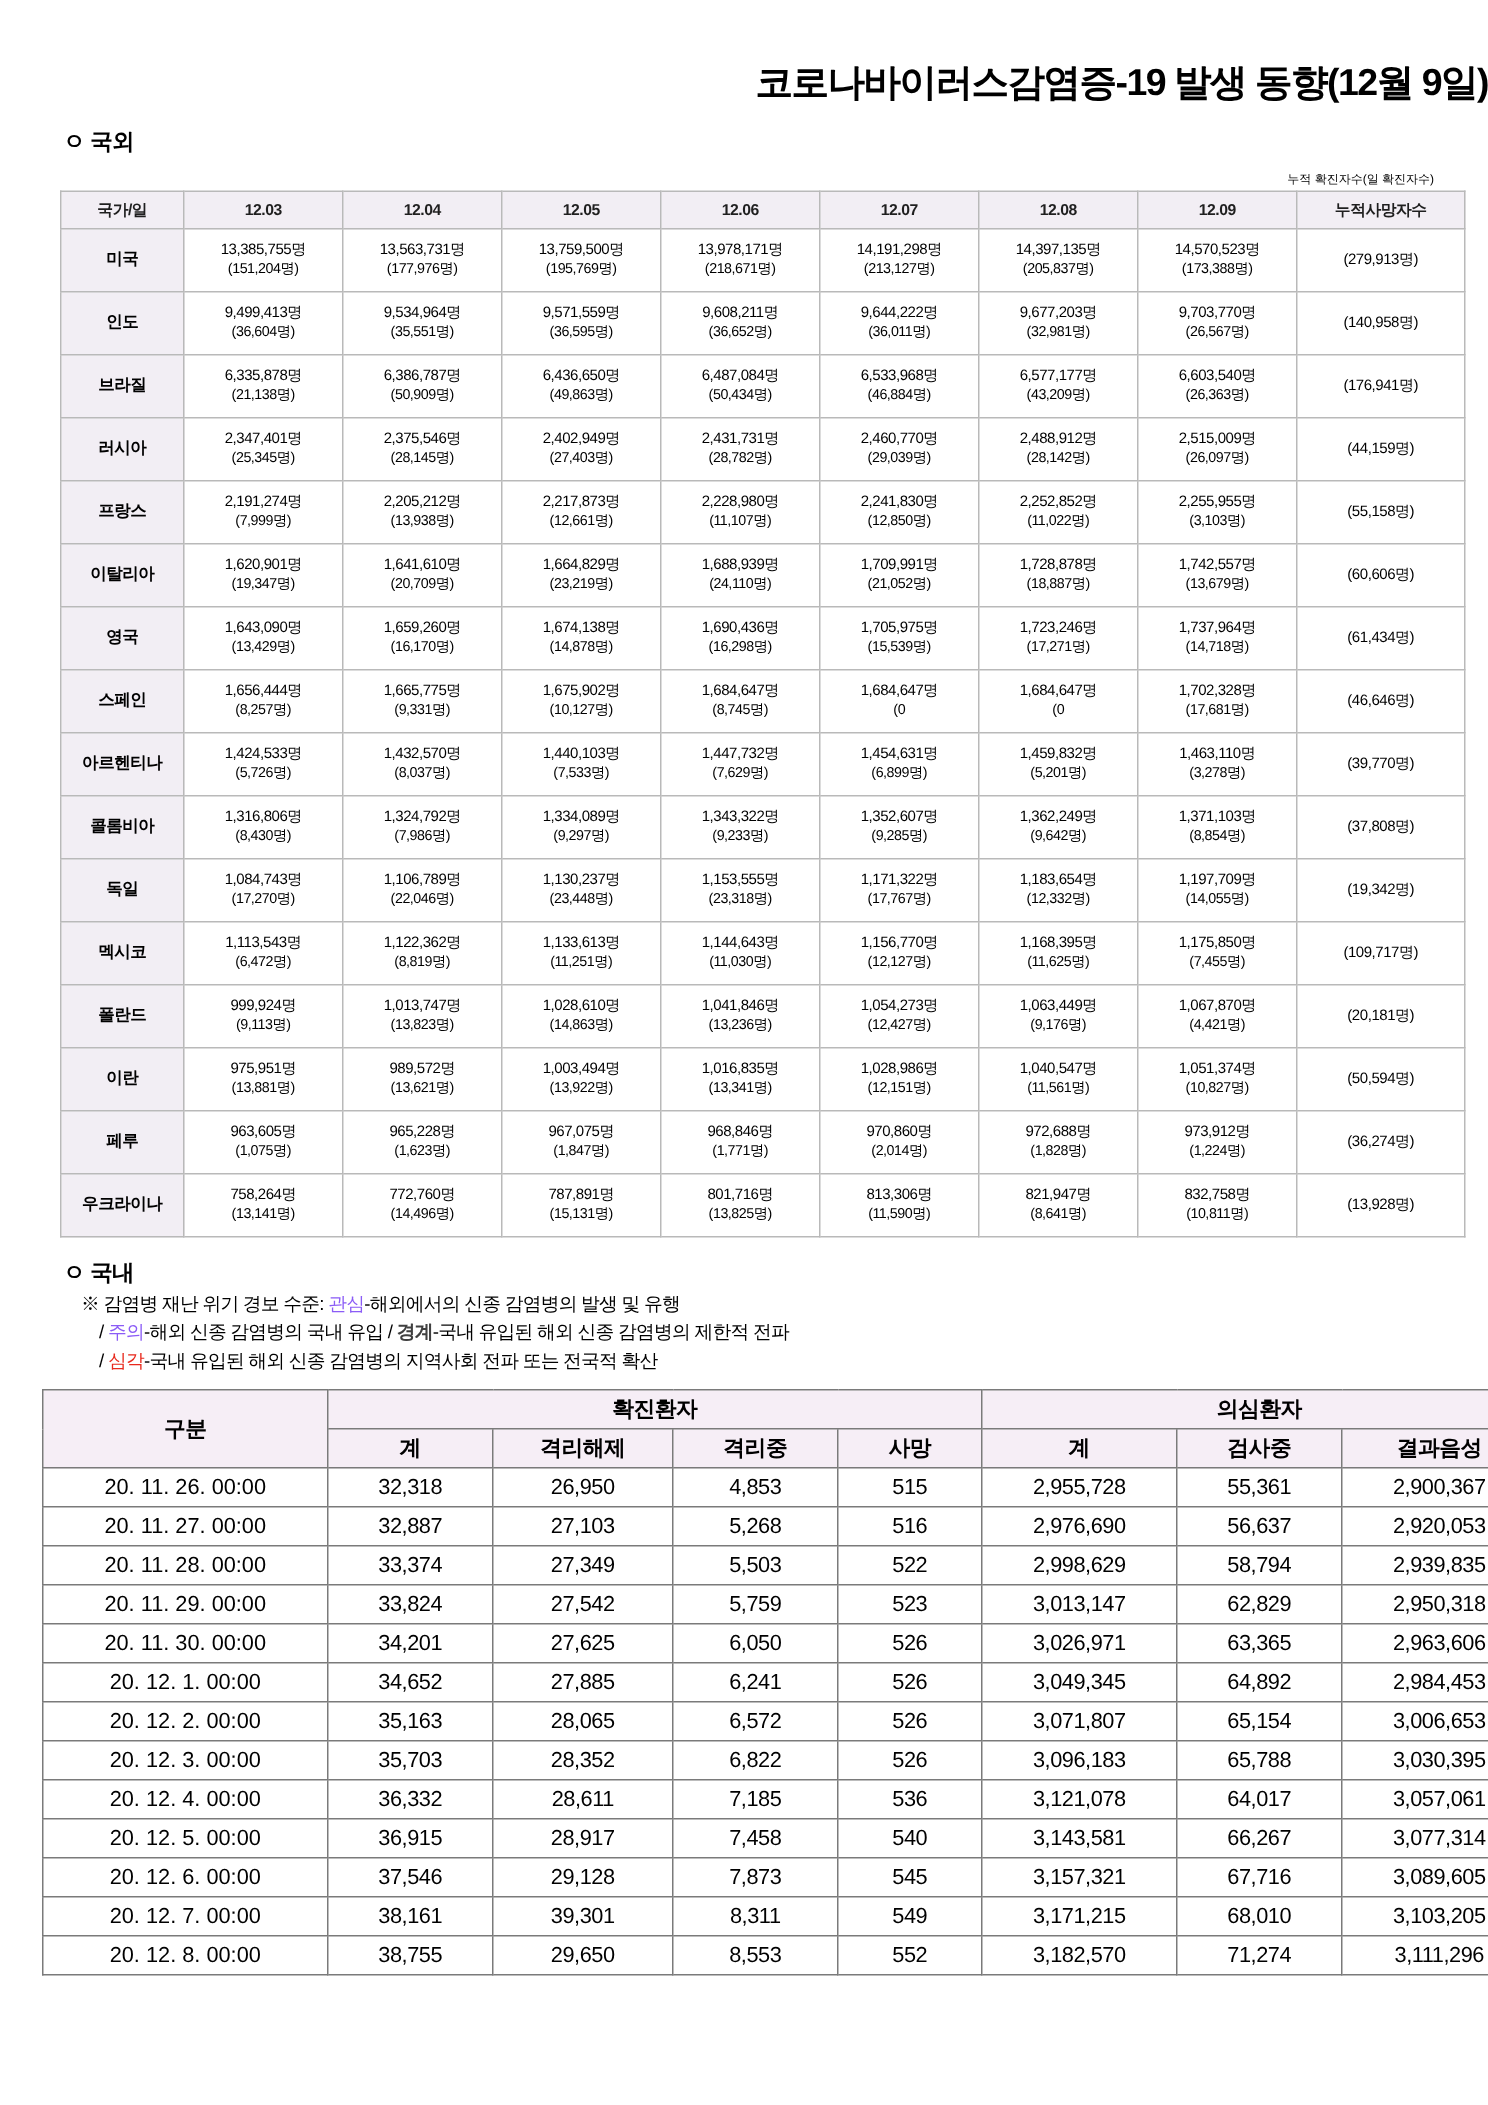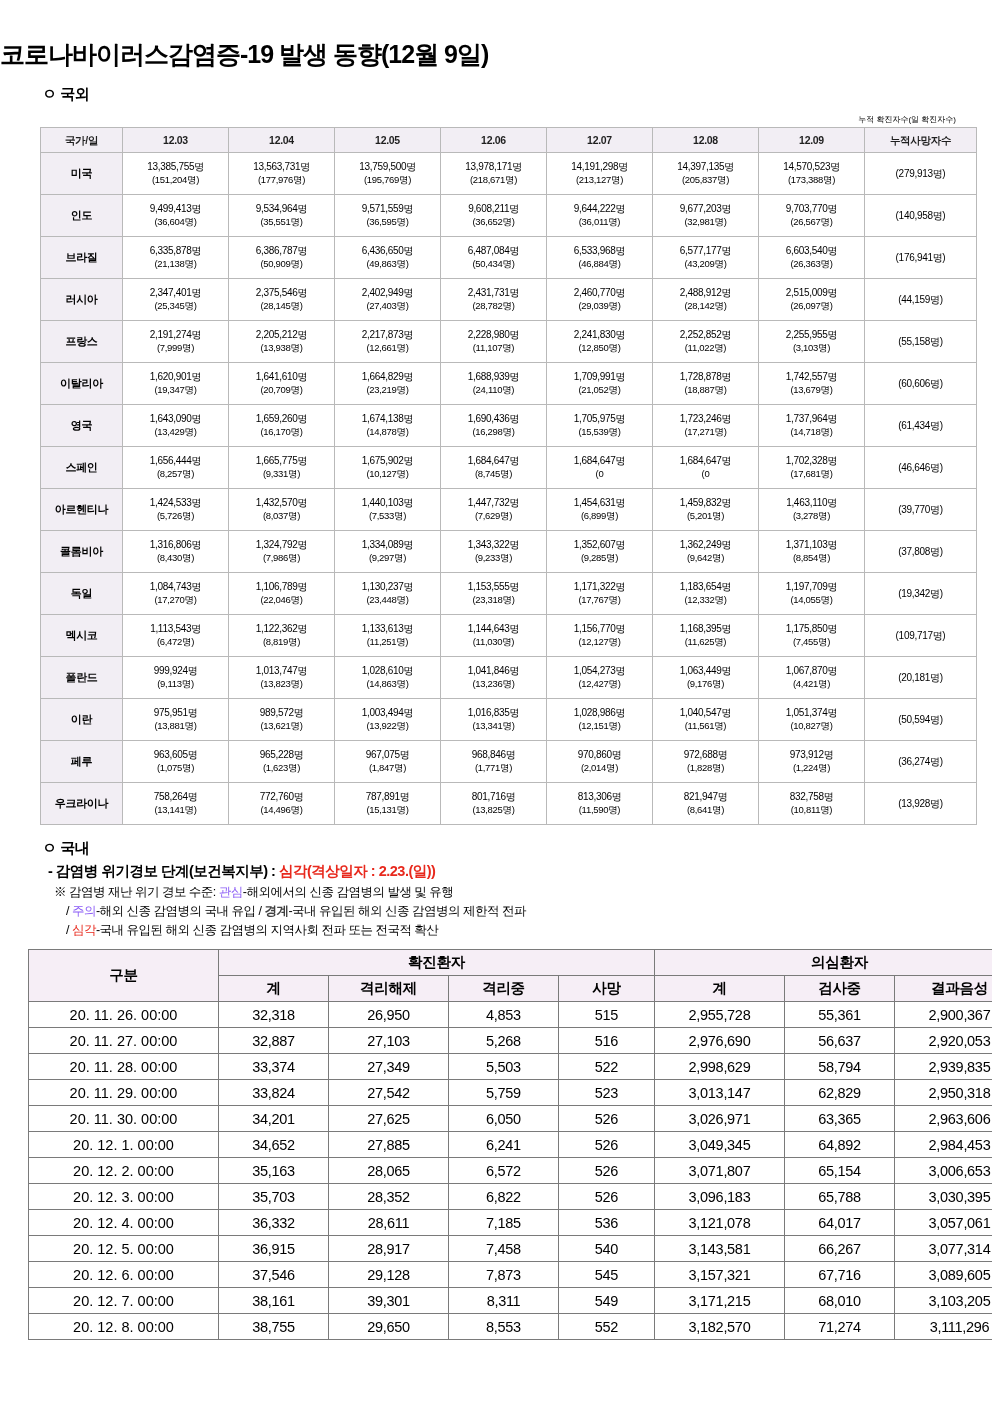--- a/index.html
+++ b/index.html
@@ -15,21 +15,21 @@
     position: relative;
   }
   .page {
     width: 992px;
     height: 1403px;
     padding: 0;
     box-sizing: border-box;
     position: relative;
   }
   .doc-title {
-    text-align: left;
+    text-align: right;
     font-size: 25px;
     font-weight: bold;
     letter-spacing: -1px;
     margin-top: 38px;
     margin-bottom: 0;
   }
   .section-heading {
     font-size: 16px;
     font-weight: bold;
     margin: 48px 0 0 26px;
@@ -355,23 +355,20 @@
           <td><span>813,306명</span><span class="sub">(11,590명)</span></td>
           <td><span>821,947명</span><span class="sub">(8,641명)</span></td>
           <td><span>832,758명</span><span class="sub">(10,811명)</span></td>
           <td>(13,928명)</td>
         </tr>
       </tbody>
   </table>
 
   <div class="domestic-head">ㅇ 국내</div>
 
-  <div class="alert-line">
-    <span>- 감염병 위기경보 단계(보건복지부) : </span><span class="alert-red">심각(격상일자 : 2.23.(일))</span>
-  </div>
 
   <div class="note-line">
     <span>※ 감염병 재난 위기 경보 수준: </span><span class="kw-blue">관심</span><span>-해외에서의 신종 감염병의 발생 및 유행</span>
   </div>
 
   <div class="note-line2">
     /&nbsp;<span class="kw-blue">주의</span><span>-해외 신종 감염병의 국내 유입  /  </span><span class="kw-green">경계</span><span>-국내 유입된 해외 신종 감염병의 제한적 전파</span>
   </div>
 
   <div class="note-line2">

